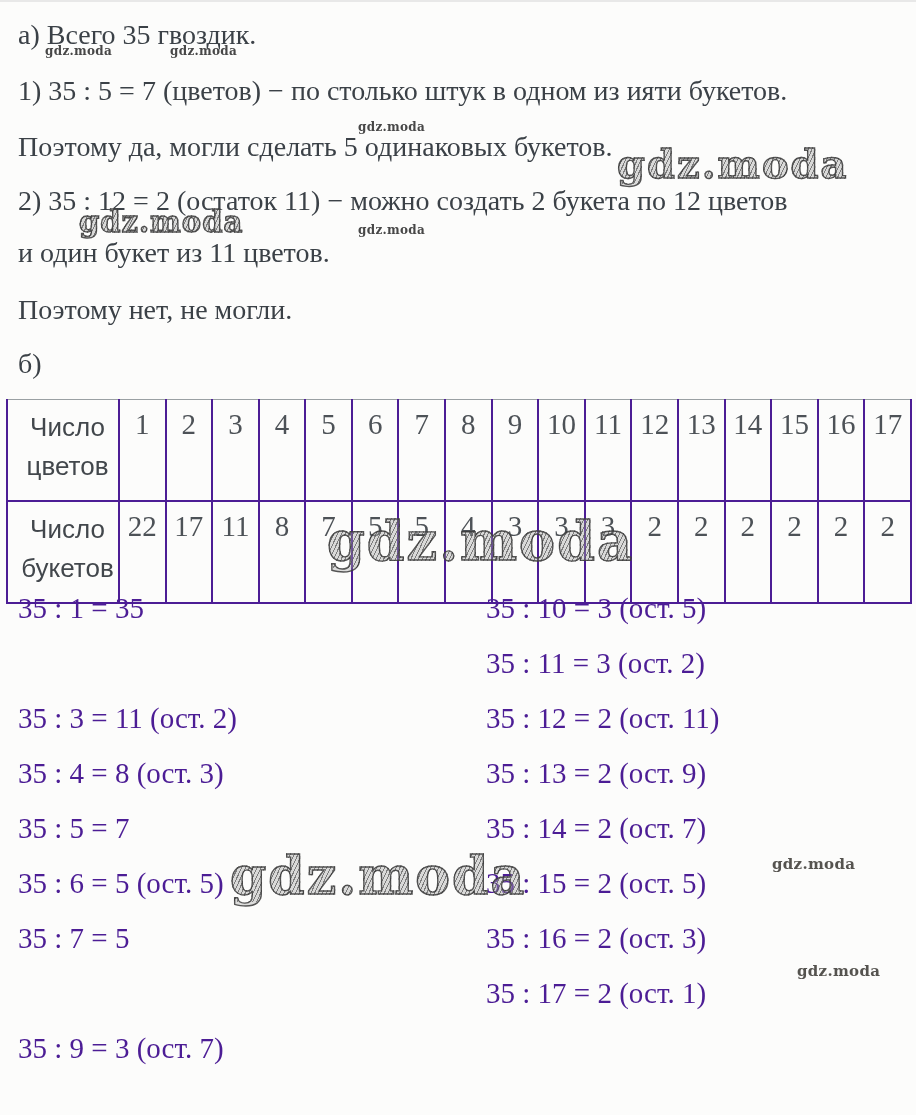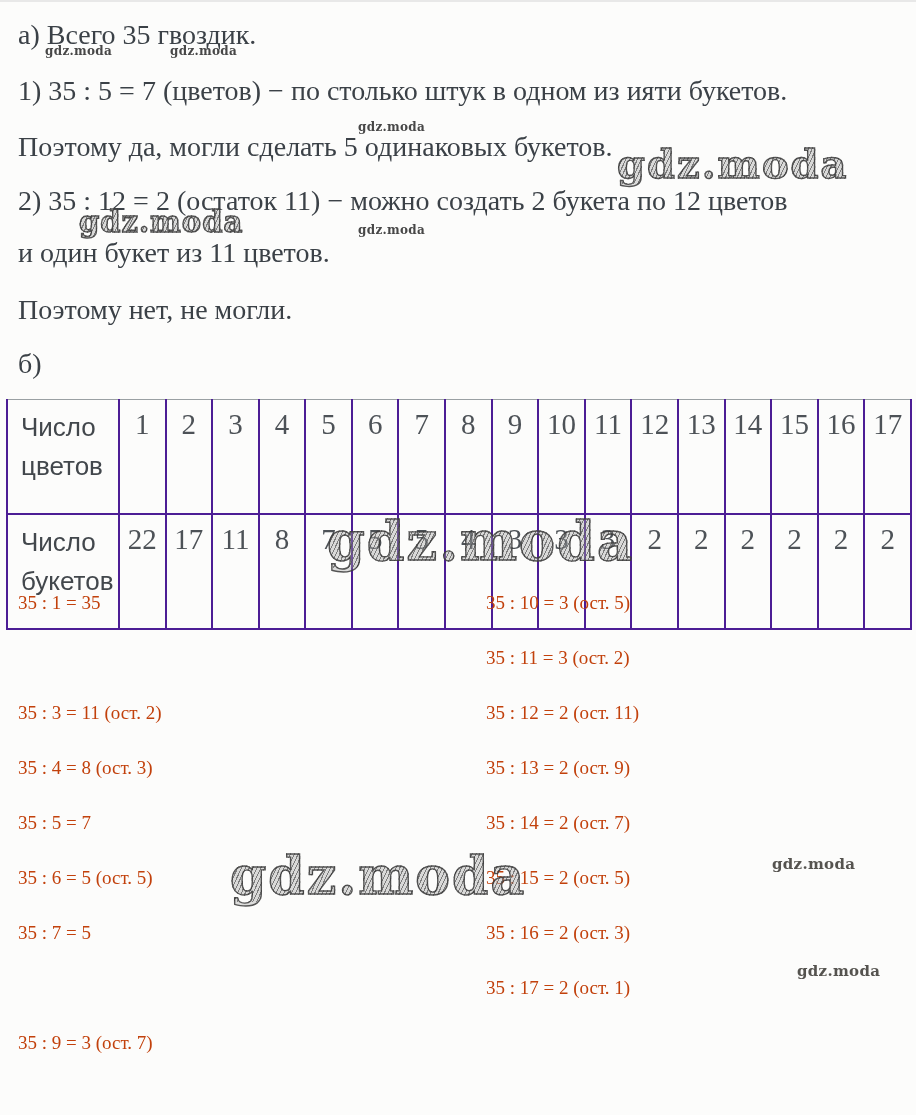--- a/index.html
+++ b/index.html
@@ -3,21 +3,21 @@
 <meta charset="utf-8">
 <style>
   html,body{margin:0;padding:0;background:#e8e8e8;}
   .page{
     position:relative;width:916px;height:1115px;margin:2px auto;
     background:#fcfcfb;overflow:hidden;
     font-family:"Liberation Serif","DejaVu Serif",serif;
     color:#3b4147;
   }
   .line{position:absolute;left:18px;white-space:nowrap;font-size:28px;line-height:1.2;}
-  .eq{position:absolute;white-space:nowrap;font-size:19px;color:#c2410c;line-height:1.1;}
+  .eq{position:absolute;white-space:nowrap;font-size:29px;color:#4c1d95;line-height:1.1;}
   .eq.left{left:18px;}
   .eq.right{left:486px;}
 
   
   .wm-sm{
     position:absolute;font-family:"DejaVu Serif",serif;font-weight:700;
     font-size:12px;color:#474747;letter-spacing:.3px;white-space:nowrap;
   }
   .wm-sm.bigger{font-size:15px;color:#55534f;}
   .wm-sketch{
@@ -36,22 +36,22 @@
     position:absolute;left:6px;top:397px;width:906px;
     border-collapse:collapse;table-layout:fixed;
   }
   .grid td{
     border:2px solid #4c1d95;vertical-align:top;height:92px;
     text-align:center;font-size:29px;color:#4d5257;padding:8px 0 0 0;
   }
   .grid tr:first-child td{border-top:1px solid #9aa0a3;}
   .grid td.hdr{
     font-family:"Liberation Sans","DejaVu Sans",sans-serif;
-    font-size:26px;color:#42474c;text-align:left;
-    padding:8px 4px 13px 13px;line-height:1.5;
+    font-size:26px;color:#42474c;text-align:center;
+    padding:8px 4px 0 13px;line-height:1.5;
   }
   .grid col.first{width:112px;}
 </style>
 </head>
 <body>
 
 <div class="page">
 
   <div class="line" style="top:16px">а) Всего 35 гвоздик.</div>
   <div class="wm-sm" style="left:45px;top:42px">gdz.moda</div>

